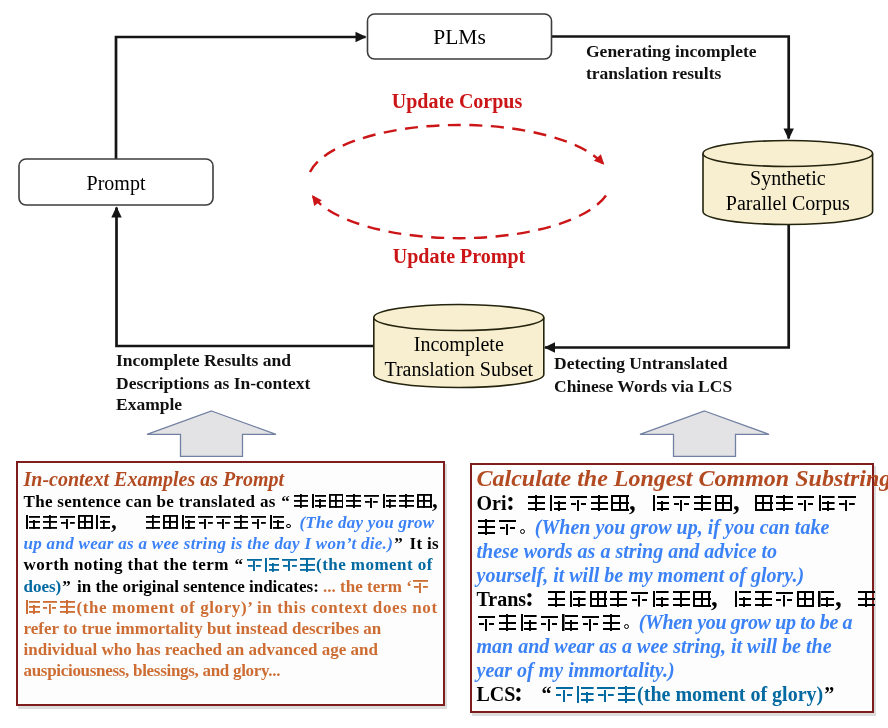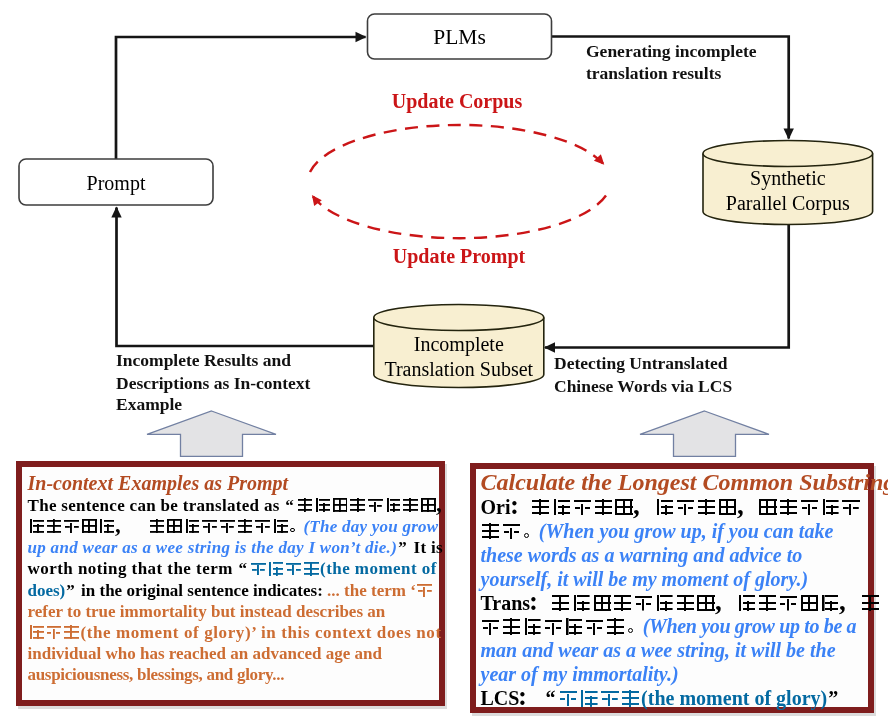--- a/index.html
+++ b/index.html
@@ -16,21 +16,21 @@
 background-size:14% 100%,74% 13%,74% 13%,74% 13%,13% 64%;
 background-position:6% 0,100% 6%,100% 50%,100% 94%,60% 100%}
 .c4{background-image:linear-gradient(currentColor,currentColor),linear-gradient(currentColor,currentColor),linear-gradient(currentColor,currentColor),linear-gradient(currentColor,currentColor);
 background-size:100% 13%,13% 72%,32% 13%,32% 13%;
 background-position:0 8%,46% 100%,6% 58%,94% 58%}
 .pu{display:inline-block;width:1em;transform:scale(1.35);transform-origin:15% 75%}
 .sp{display:inline-block;width:.9em}
 .qt{margin:0 .12em 0 .06em}
 .rng{display:inline-block;width:.26em;height:.26em;border:.06em solid currentColor;border-radius:50%;margin:0 .5em 0 .08em}
 
-.bx{position:absolute;background:#fdfdfd;border:6px solid #7f1d1d;box-shadow:2px 3px 0 #dcdcdc}
+.bx{position:absolute;background:#fdfdfd;border:2px solid #7f1d1d;box-shadow:2px 3px 0 #dcdcdc}
 #bxL{left:16px;top:461px;width:429px;height:245px;font-size:17px;line-height:21.2px;font-weight:bold;padding:5.5px 0 0 5.5px;white-space:nowrap}
 #bxR{left:470px;top:463px;width:404px;height:250px;font-size:20px;line-height:23.9px;font-weight:bold;padding:2px 0 0 4.5px;white-space:nowrap}
 .ti{color:#b34b22;font-style:italic}
 #bxL .ti{font-size:20px}
 #bxR .ti{font-size:24px}
 .bl{color:#3b82f6;font-style:italic}
 .or{color:#cd6d33;}
 .rd{color:#0369a1}
 </style></head><body>
 <div id="page">
@@ -92,31 +92,31 @@
 </g>
 </svg>
 
 <div id="bxL" class="bx">
 <div><span class="ti">In-context Examples as Prompt</span></div>
 <div style="letter-spacing:.3px">The sentence can be translated as <span class="qt">“</span><i class="c c1"></i><i class="c c3"></i><i class="c c2"></i><i class="c c1"></i><i class="c c4"></i><i class="c c3"></i><i class="c c1"></i><i class="c c2"></i><span class="pu">,</span></div>
 <div style="letter-spacing:.25px"><i class="c c3"></i><i class="c c1"></i><i class="c c4"></i><i class="c c2"></i><i class="c c3"></i><span class="pu">,</span><span class="sp"></span><i class="c c1"></i><i class="c c2"></i><i class="c c3"></i><i class="c c4"></i><i class="c c4"></i><i class="c c1"></i><i class="c c4"></i><i class="c c3"></i><span class="rng"></span><span class="bl">(The day you grow</span></div>
 <div style="letter-spacing:.3px"><span class="bl">up and wear as a wee string is the day I won’t die.)</span><span class="qt">”</span> It is</div>
 <div style="letter-spacing:.45px">worth noting that the term <span class="qt">“</span><span class="rd"><i class="c c4"></i><i class="c c3"></i><i class="c c4"></i><i class="c c1"></i>(the moment of</span></div>
 <div><span class="rd">does)</span><span class="qt">”</span> in the original sentence indicates: <span class="or">... the term ‘<i class="c c4"></i></span></div>
+<div style="letter-spacing:.6px"><span class="or"><i class="c c3"></i><i class="c c4"></i><i class="c c1"></i>(the moment of glory)’ in this context does not</span></div>
 <div><span class="or">refer to true immortality but instead describes an</span></div>
-<div style="letter-spacing:.6px"><span class="or"><i class="c c3"></i><i class="c c4"></i><i class="c c1"></i>(the moment of glory)’ in this context does not</span></div>
 <div><span class="or">individual who has reached an advanced age and</span></div>
 <div style="letter-spacing:-.3px"><span class="or">auspiciousness, blessings, and glory...</span></div>
 </div>
 
 <div id="bxR" class="bx">
 <div><span class="ti">Calculate the Longest Common Substring</span></div>
 <div>Ori<span class="pu">:</span><i class="c c1"></i><i class="c c3"></i><i class="c c4"></i><i class="c c1"></i><i class="c c2"></i><span class="pu">,</span><i class="c c3"></i><i class="c c4"></i><i class="c c1"></i><i class="c c2"></i><span class="pu">,</span><i class="c c2"></i><i class="c c1"></i><i class="c c4"></i><i class="c c3"></i><i class="c c4"></i></div>
 <div><i class="c c1"></i><i class="c c4"></i><span class="rng"></span><span class="bl">(When you grow up, if you can take</span></div>
-<div><span class="bl">these words as a warning and advice to</span></div>
+<div><span class="bl">these words as a string and advice to</span></div>
 <div><span class="bl">yourself, it will be my moment of glory.)</span></div>
 <div>Trans<span class="pu">:</span><i class="c c1"></i><i class="c c3"></i><i class="c c2"></i><i class="c c1"></i><i class="c c4"></i><i class="c c3"></i><i class="c c1"></i><i class="c c2"></i><span class="pu">,</span><i class="c c3"></i><i class="c c1"></i><i class="c c4"></i><i class="c c2"></i><i class="c c3"></i><span class="pu">,</span><i class="c c1"></i></div>
 <div style="letter-spacing:-.35px"><i class="c c4"></i><i class="c c1"></i><i class="c c3"></i><i class="c c4"></i><i class="c c3"></i><i class="c c4"></i><i class="c c1"></i><span class="rng"></span><span class="bl">(When you grow up to be a</span></div>
 <div><span class="bl">man and wear as a wee string, it will be the</span></div>
 <div><span class="bl">year of my immortality.)</span></div>
 <div>LCS<span class="pu">:</span>&nbsp;<span class="qt">“</span><span class="rd"><i class="c c4"></i><i class="c c3"></i><i class="c c4"></i><i class="c c1"></i>(the moment of glory)</span><span class="qt">”</span></div>
 </div>
 </div>
 
 </body></html>

